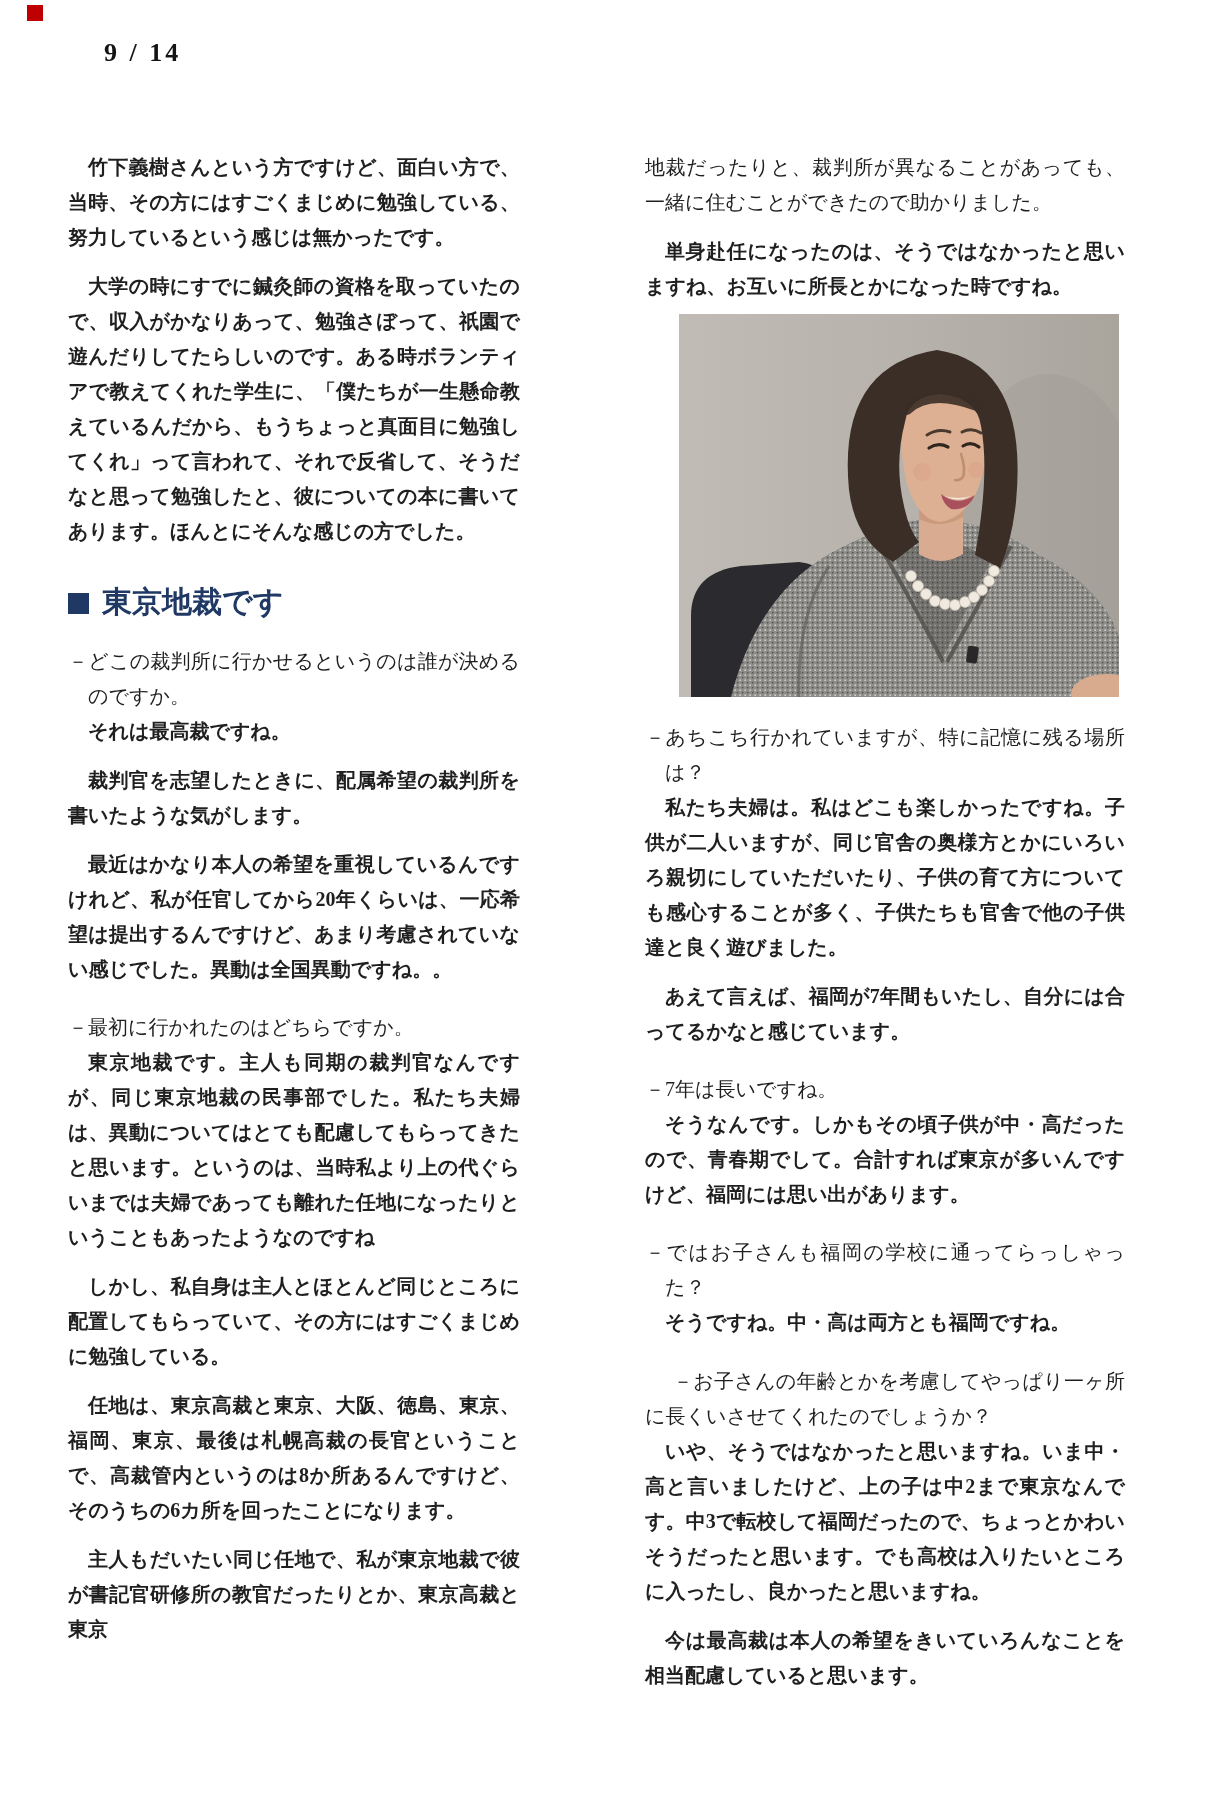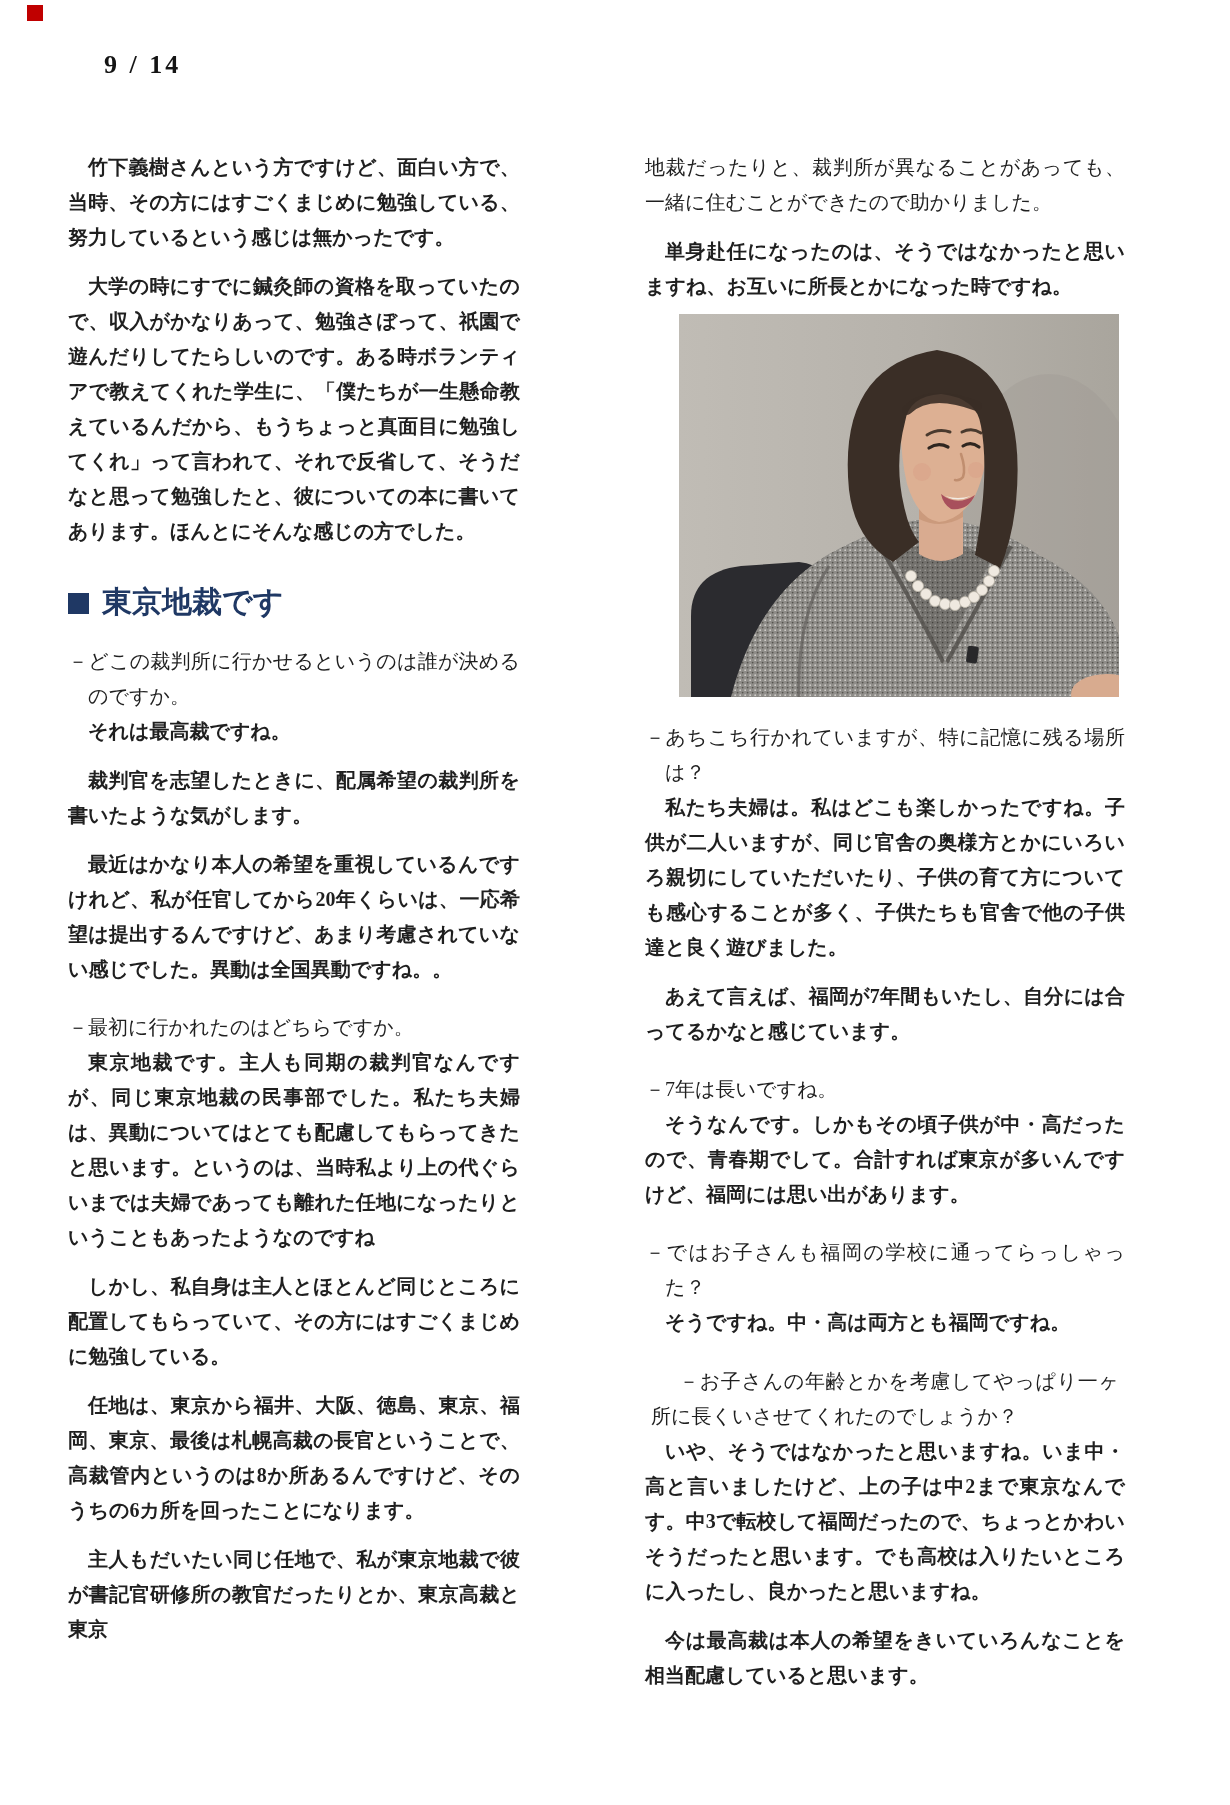--- a/index.html
+++ b/index.html
@@ -1,28 +1,28 @@
 <!DOCTYPE html>
 <html lang="ja"><head>
 <meta charset="utf-8">
 <style>
   html,body{margin:0;padding:0;background:#ffffff;}
   .page{position:relative;width:1230px;height:1805px;background:#ffffff;overflow:hidden;
         font-family:"Liberation Serif","DejaVu Serif",serif;color:#1f1f1f;}
   .corner-marker{position:absolute;left:27px;top:5px;width:16px;height:16px;background:#c00000;}
-  .page-number{position:absolute;left:104px;top:50px;font-size:26px;font-weight:600;
+  .page-number{position:absolute;left:104px;top:38px;font-size:26px;font-weight:600;
         letter-spacing:3px;color:#141414;}
   .col{position:absolute;top:150px;}
   .col-left{left:68px;width:452px;}
   .col-right{left:645px;width:480px;}
   .col p{margin:0 0 14px;font-size:20px;line-height:35px;text-align:justify;}
   p.answer{text-indent:20px;font-weight:bold;}
   p.plain{text-indent:0;}
   p.question{margin:23px 0 0;padding-left:20px;text-indent:-20px;}
-  p.question-indent{margin:24px 6px 0;text-indent:28px;}
+  p.question-indent{margin:24px 0 0;text-indent:28px;}
   .col > :first-child{margin-top:0;}
   .section-heading{margin:34px 0 10px;display:flex;align-items:center;
         font-family:"Liberation Sans","DejaVu Sans",sans-serif;font-weight:700;
         font-size:30px;line-height:1.25;color:#1f3864;}
   .heading-square{width:21px;height:21px;background:#1f3864;margin:3px 13px 0 0;flex:0 0 auto;}
   figure.photo{margin:-4px 0 0 34px;width:440px;height:383px;padding:0;}
   figure.photo svg{display:block;}
 </style>
 </head>
 <body>
@@ -38,21 +38,21 @@
         <span class="heading-square" style="background: rgb(31, 56, 100);"></span>
         <span>東京地裁です</span>
       </div>
       <p class="question">－どこの裁判所に行かせるというのは誰が決めるのですか。</p>
       <p class="answer">それは最高裁ですね。</p>
       <p class="answer">裁判官を志望したときに、配属希望の裁判所を書いたような気がします。</p>
       <p class="answer">最近はかなり本人の希望を重視しているんですけれど、私が任官してから20年くらいは、一応希望は提出するんですけど、あまり考慮されていない感じでした。異動は全国異動ですね。。</p>
       <p class="question">－最初に行かれたのはどちらですか。</p>
       <p class="answer">東京地裁です。主人も同期の裁判官なんですが、同じ東京地裁の民事部でした。私たち夫婦は、異動についてはとても配慮してもらってきたと思います。というのは、当時私より上の代ぐらいまでは夫婦であっても離れた任地になったりということもあったようなのですね</p>
       <p class="answer">しかし、私自身は主人とほとんど同じところに配置してもらっていて、その方にはすごくまじめに勉強している。</p>
-      <p class="answer">任地は、東京から福井、大阪、徳島、東京、福岡、東京、最後は札幌高裁の長官ということで、高裁管内というのは8か所あるんですけど、そのうちの6カ所を回ったことになります。</p>
+      <p class="answer">任地は、東京高裁と東京、大阪、徳島、東京、福岡、東京、最後は札幌高裁の長官ということで、高裁管内というのは8か所あるんですけど、そのうちの6カ所を回ったことになります。</p>
       <p class="answer">主人もだいたい同じ任地で、私が東京地裁で彼が書記官研修所の教官だったりとか、東京高裁と東京</p>
     </div>
 
   <div class="col col-right" id="col-right">
 
   <p class="plain">地裁だったりと、裁判所が異なることがあっても、一緒に住むことができたので助かりました。</p>
       <p class="answer">単身赴任になったのは、そうではなかったと思いますね、お互いに所長とかになった時ですね。</p>
       <figure class="photo" id="photo-figure" role="img" aria-label="グレーのツイードジャケットとパールのネックレスを身につけ、微笑みながら話す女性のインタビュー写真">
       <svg width="440" height="383" viewBox="0 0 440 383">
         <defs>

